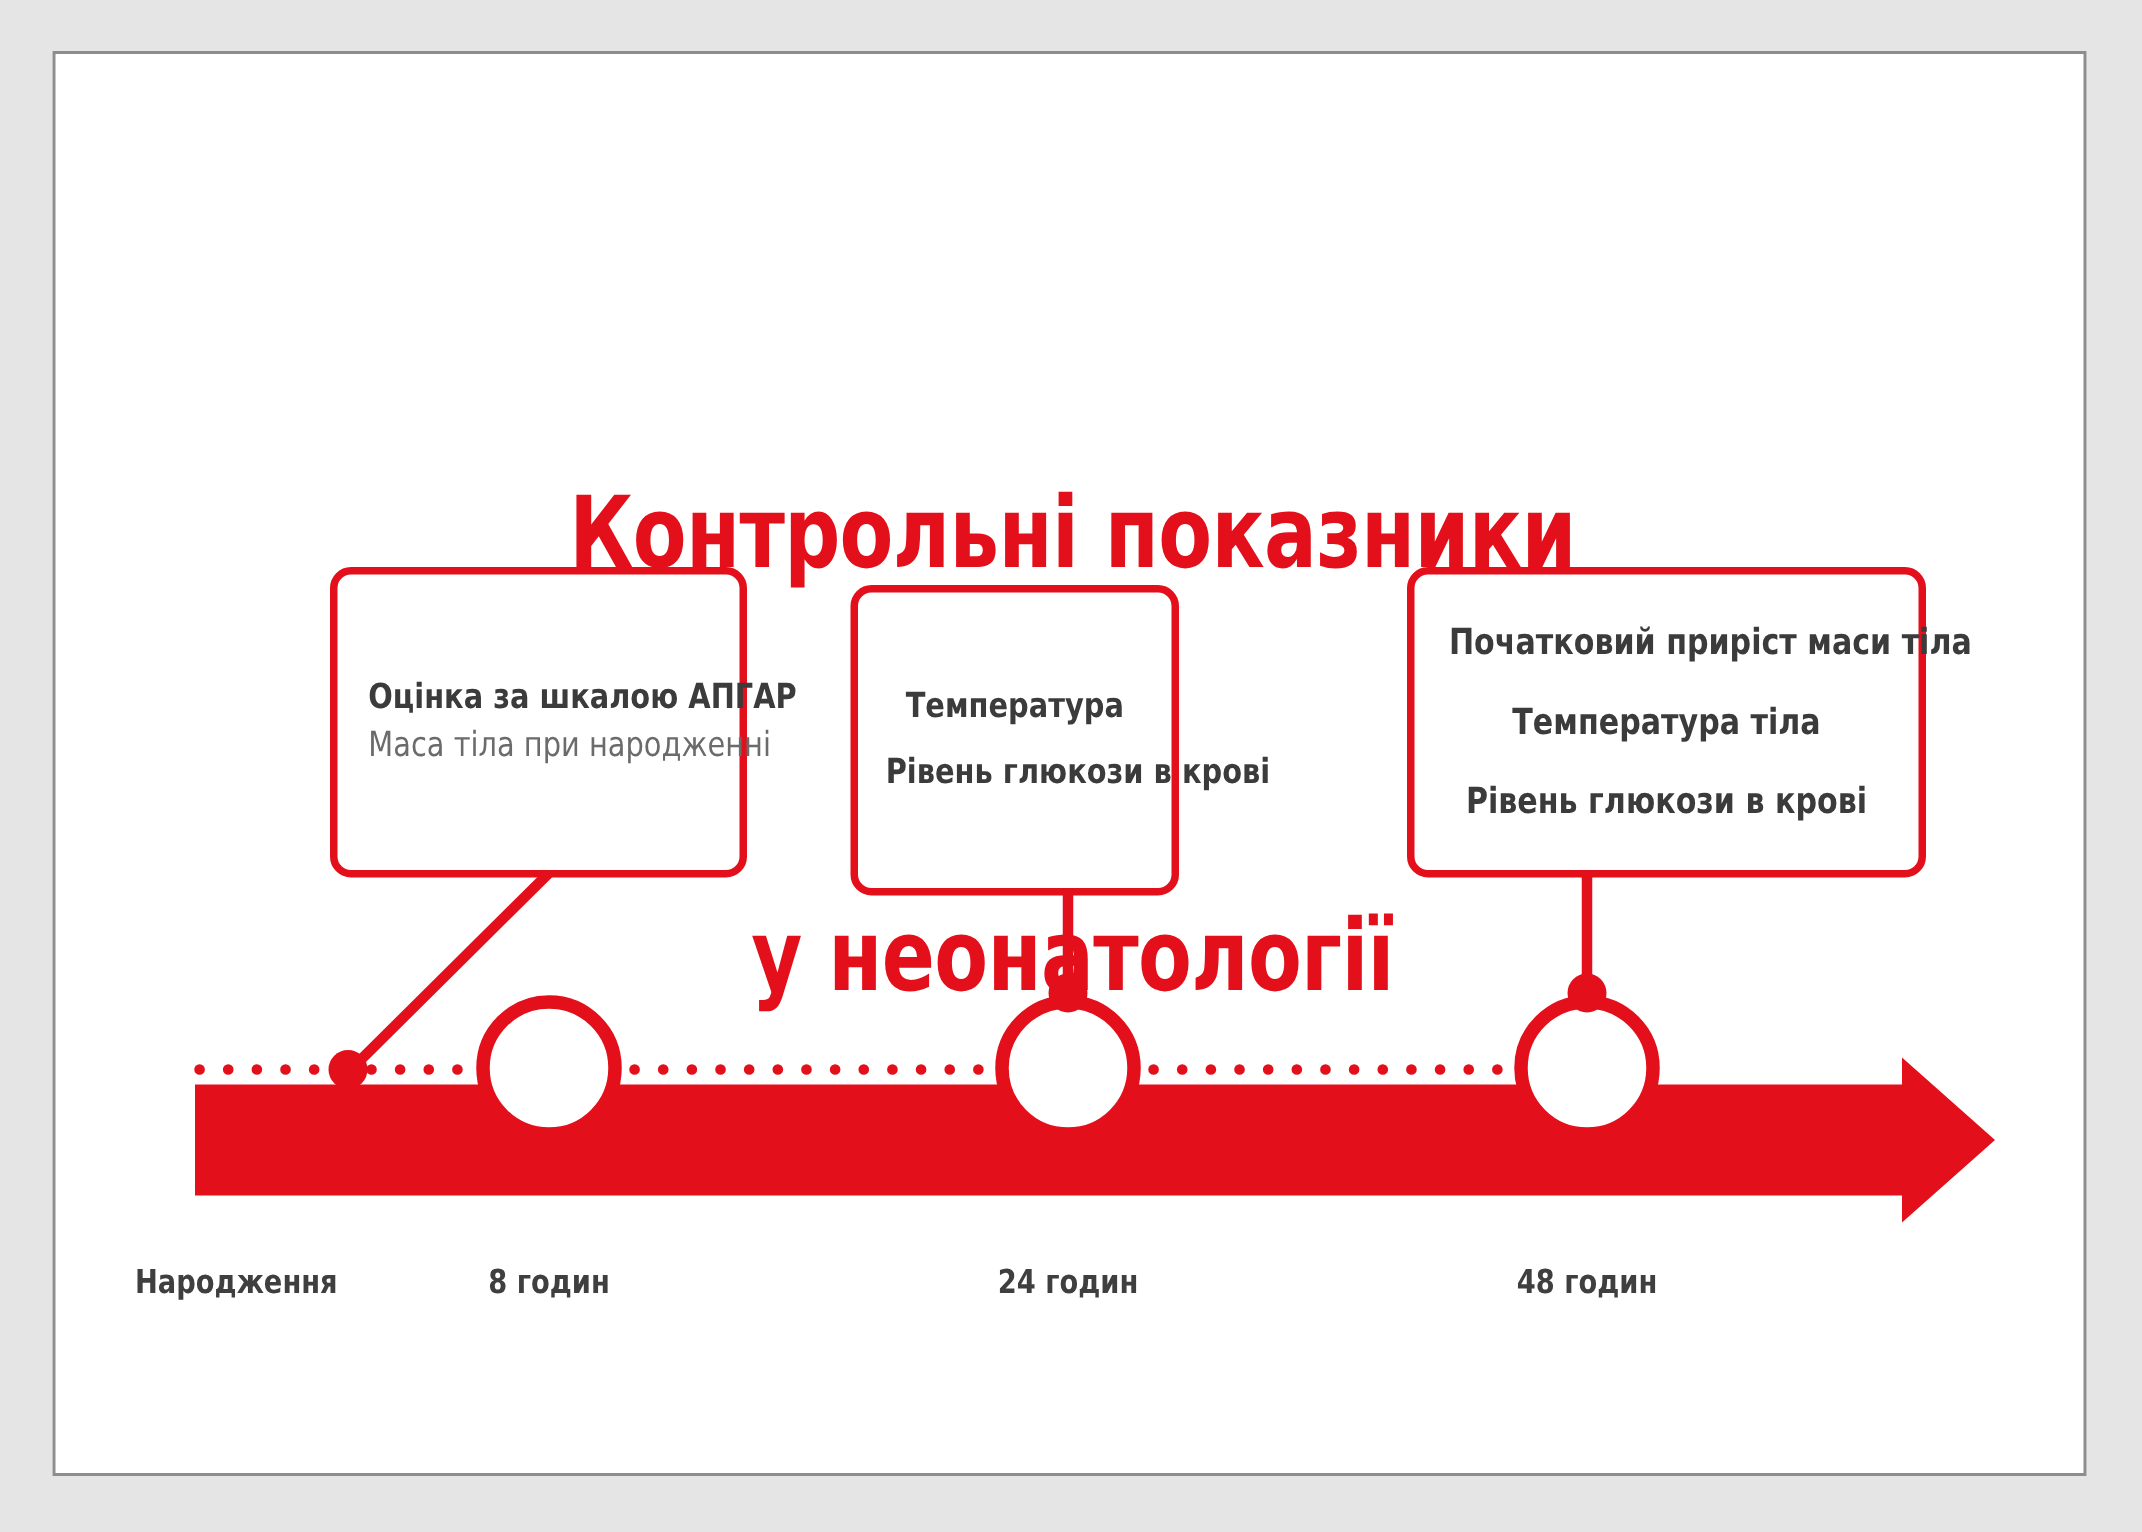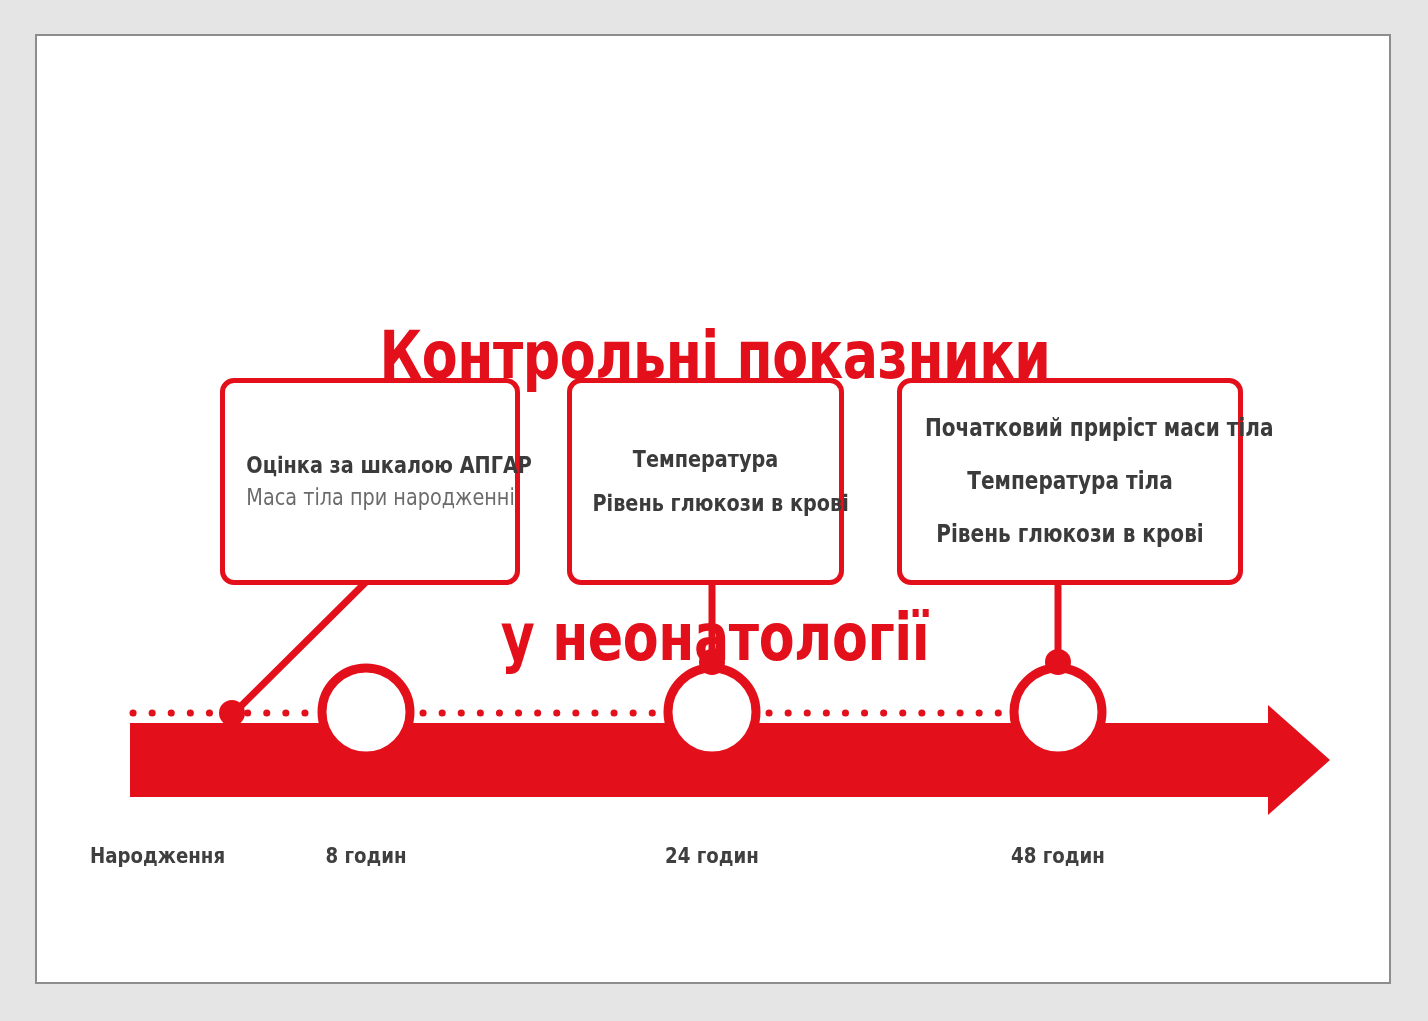--- a/index.html
+++ b/index.html
@@ -69,29 +69,29 @@
     color: #4a4a4a;
     font-family: "Liberation Sans Narrow", "DejaVu Sans Condensed", "Liberation Sans", sans-serif;
     font-size: 23px;
     line-height: 1.28;
     transform: scaleX(0.93);
     white-space: nowrap;
   }
   .card .ln.b { font-weight: bold; color: #3b3b3b; }
   .card .ln.r { font-weight: normal; color: #6b6b6b; }
 
-  #card-1 { left: 220px; top: 378px; width: 300px; height: 207px; }
+  #card-1 { left: 220px; top: 378px; width: 278px; height: 207px; }
   #card-1 .ln { font-size: 23px; }
   #card-1 .ln.b { margin-bottom: 2px; }
 
-  #card-2 { left: 567px; top: 378px; width: 277px; height: 207px; }
+  #card-2 { left: 567px; top: 390px; width: 219px; height: 207px; }
   #card-2 .ln { font-size: 23px; font-weight: bold; color: #3b3b3b; }
   #card-2 .ln + .ln { margin-top: 14px; }
 
-  #card-3 { left: 897px; top: 378px; width: 346px; height: 207px; }
+  #card-3 { left: 938px; top: 378px; width: 346px; height: 207px; }
   #card-3 .ln { font-size: 24px; font-weight: bold; color: #3b3b3b; }
   #card-3 .ln + .ln { margin-top: 22px; }
 
   
   #timeline-svg {
     position: absolute;
     left: 0;
     top: 0;
     width: 1428px;
     height: 1021px;

